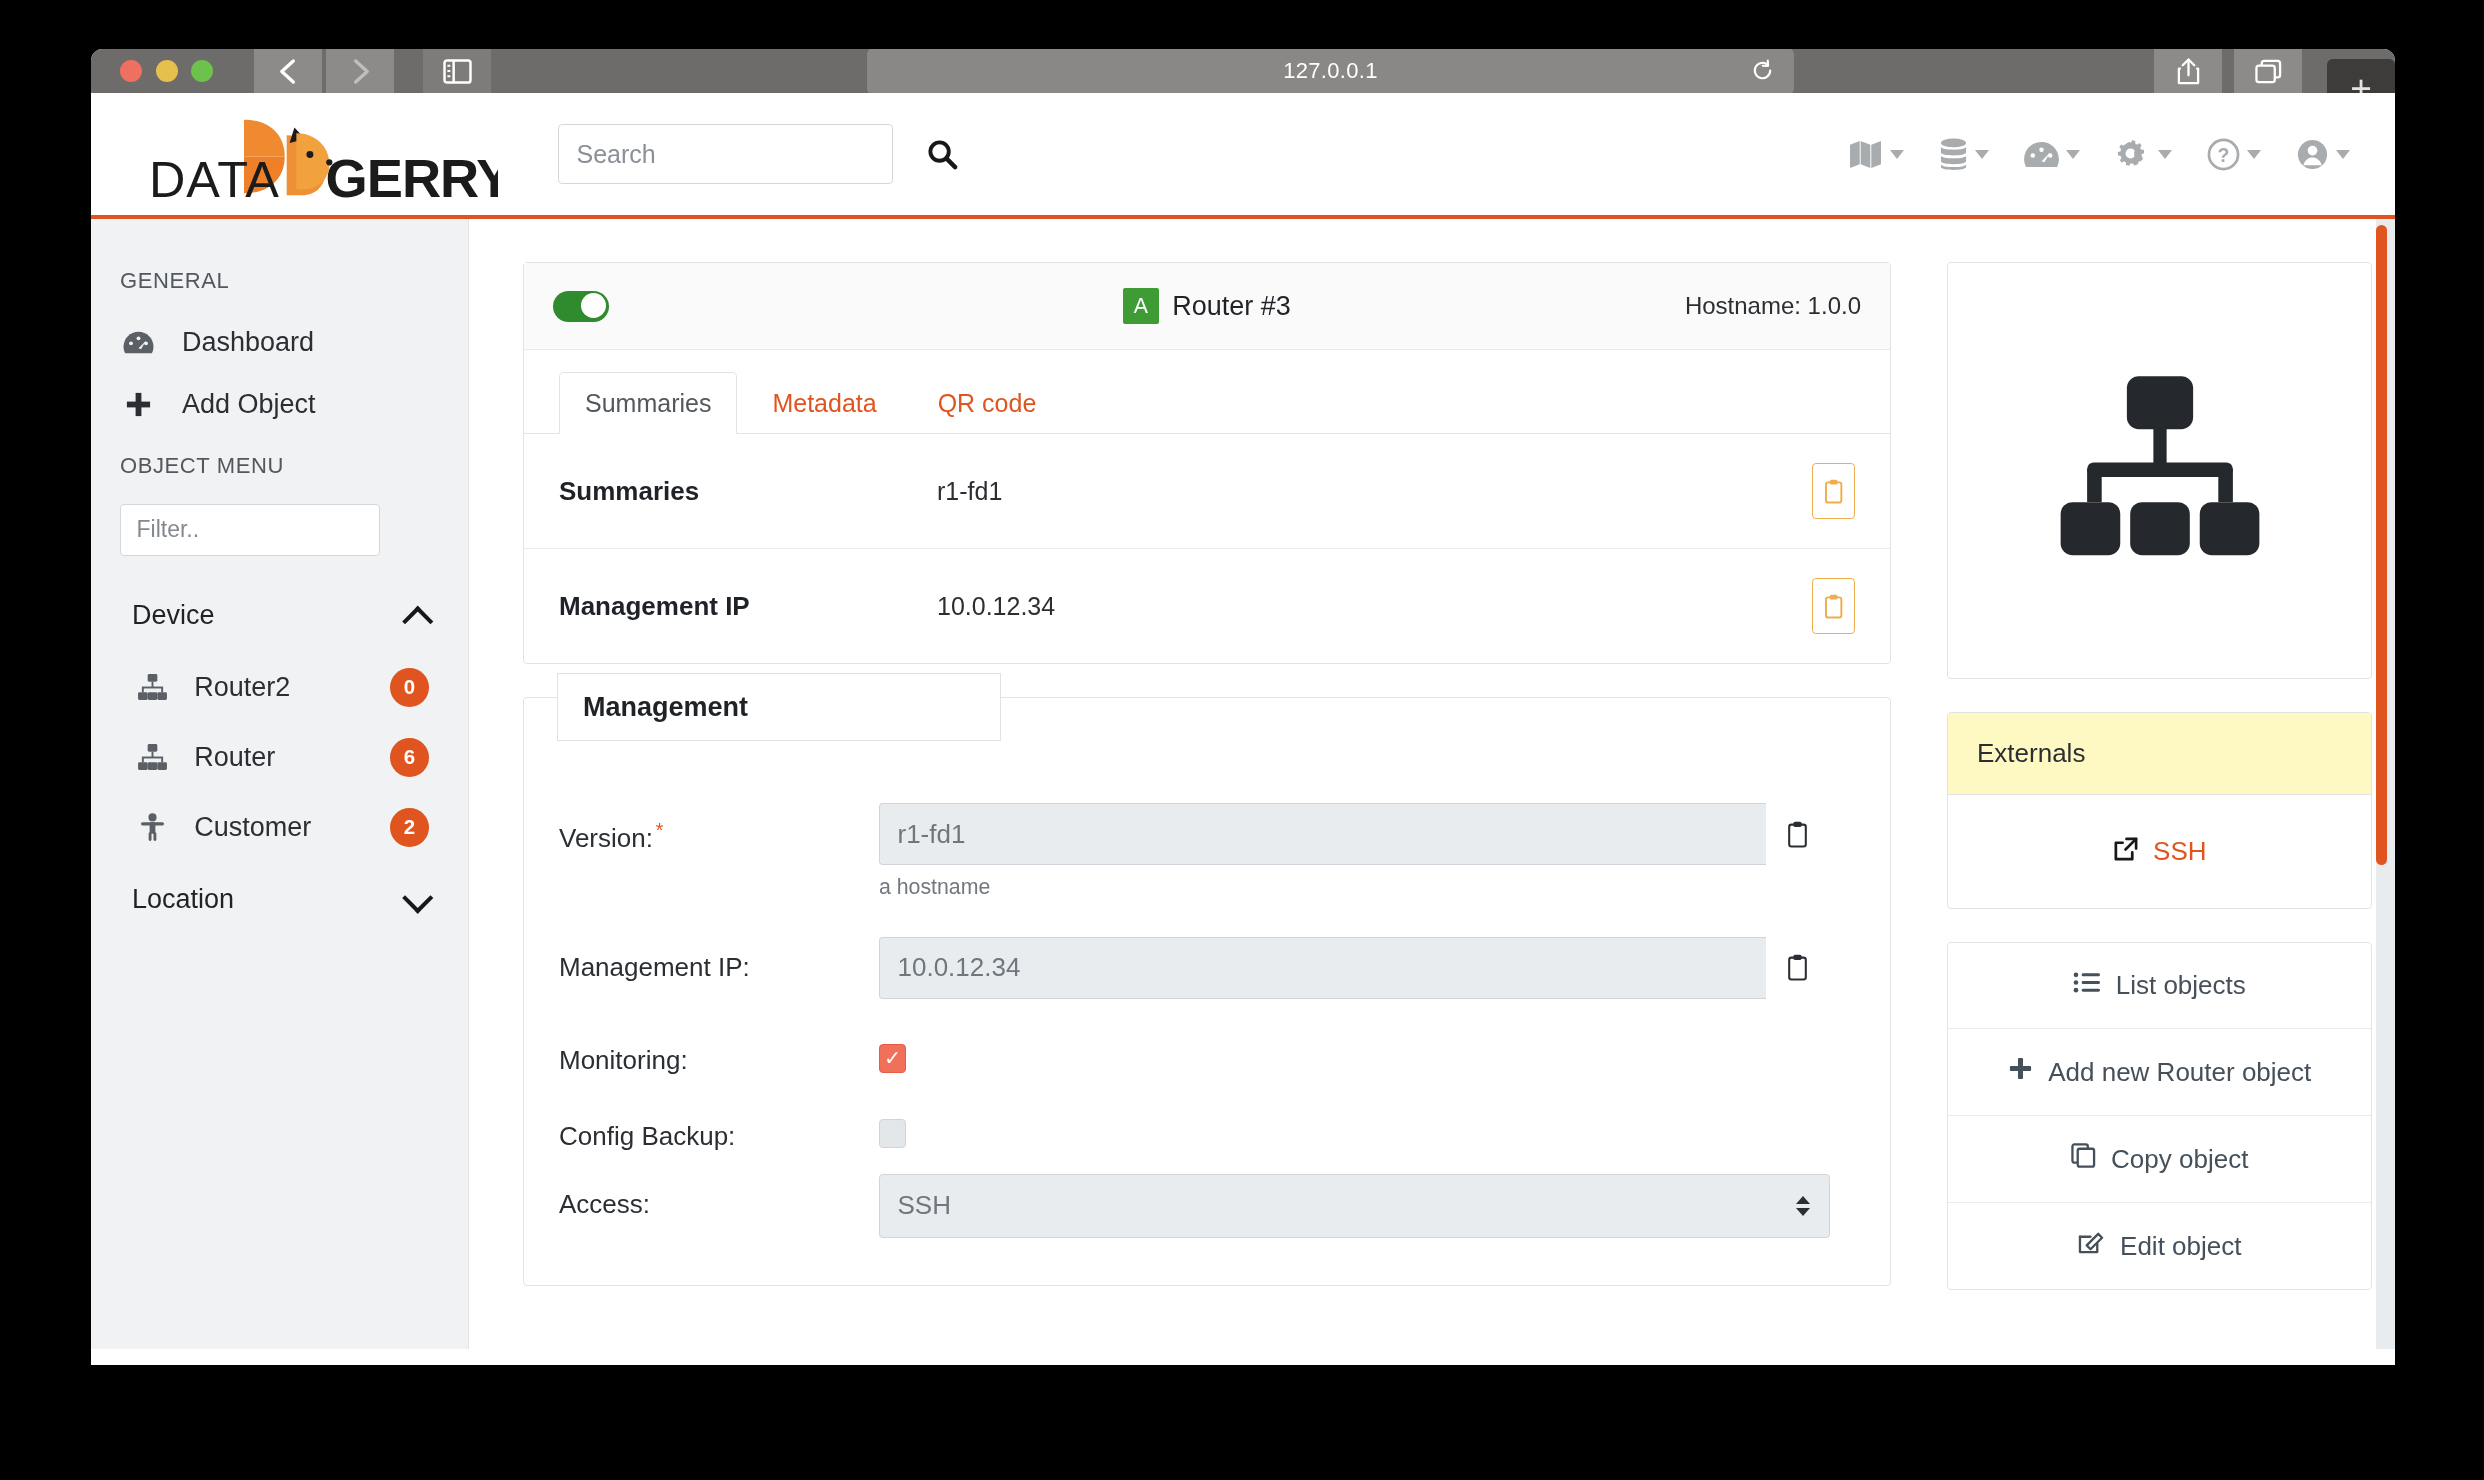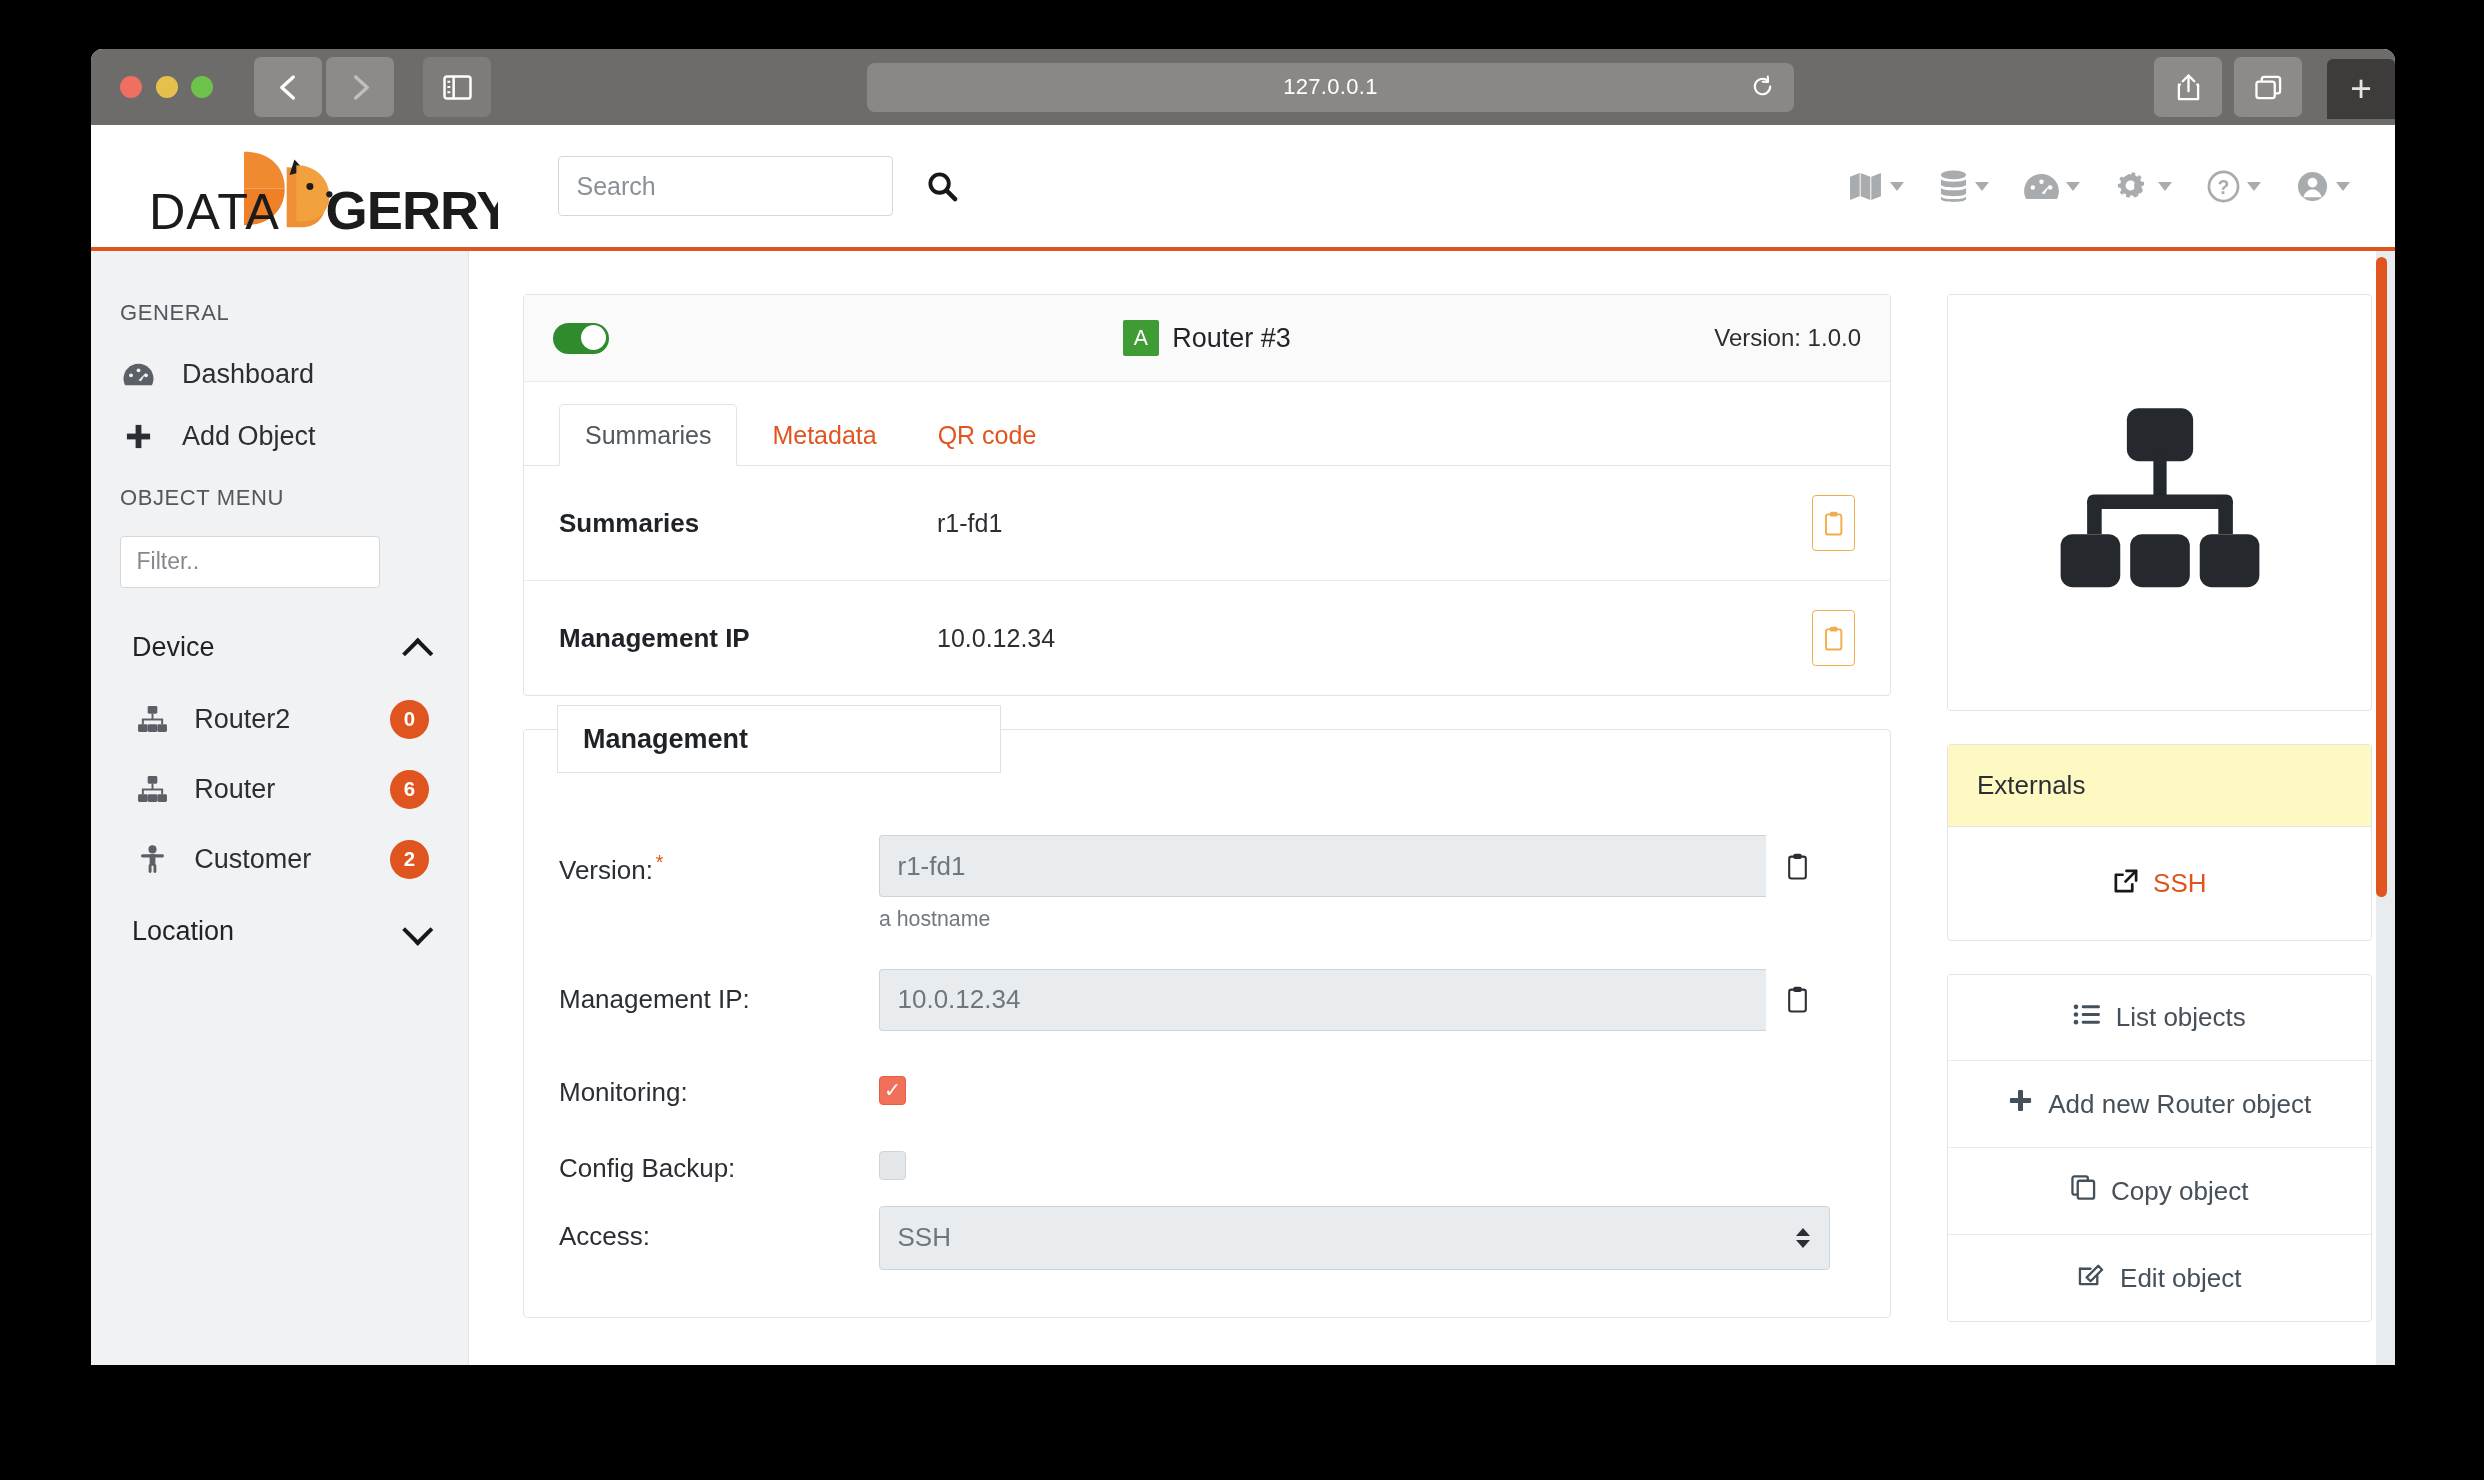--- a/index.html
+++ b/index.html
@@ -15,21 +15,21 @@
     position: absolute;
     left: 91px; top: 49px;
     width: 2304px; height: 1316px;
     border-radius: 11.6px 11.6px 0 0;
     overflow: hidden;
     background: #fff;
   }
 
   #titlebar {
     position: relative;
-    height: 76px;
+    height: 44px;
     background: #6e6c6b;
     display: flex;
     align-items: center;
     padding: 0 17.5px;
   }
   .traffic-lights { display: flex; gap: 13.6px; margin-left: 11.6px; }
   .tl { width: 22px; height: 22px; border-radius: 50%; }
   .tl.red { background: #ef6f60; }
   .tl.yellow { background: #e6c04d; }
   .tl.green { background: #6cc24a; }
@@ -620,21 +620,21 @@
 
         <div id="main-col">
 
           <div class="card">
             <div id="obj-card-header">
               <div class="toggle"></div>
               <div id="obj-title-wrap">
                 <span id="type-badge">A</span>
                 <span id="obj-title">Router #3</span>
               </div>
-              <span id="obj-version">Version: 1.0.0</span>
+              <span id="obj-version">Hostname: 1.0.0</span>
             </div>
 
             <div class="tabs">
               <div class="tab active">Summaries</div>
               <div class="tab">Metadata</div>
               <div class="tab">QR code</div>
             </div>
 
             <div class="sum-row">
               <div class="sum-label">Summaries</div>

